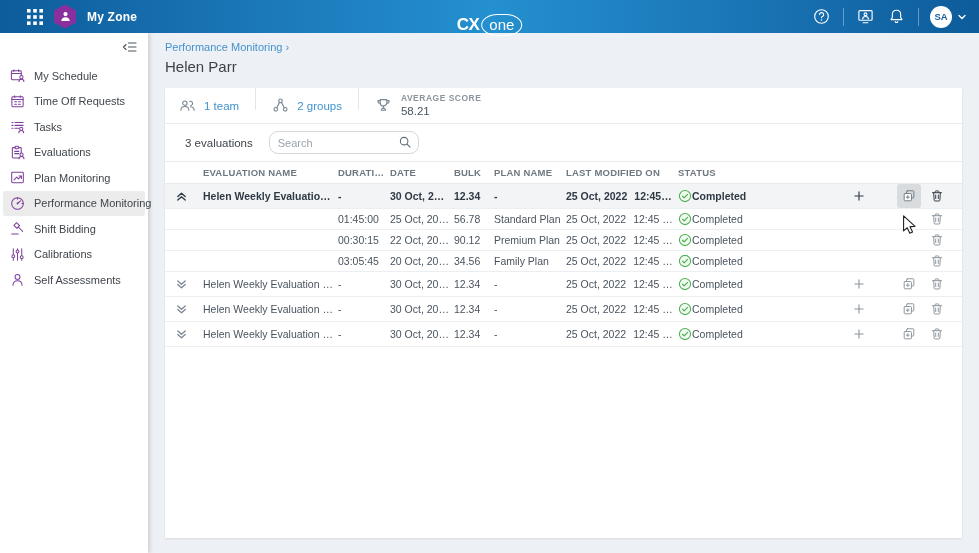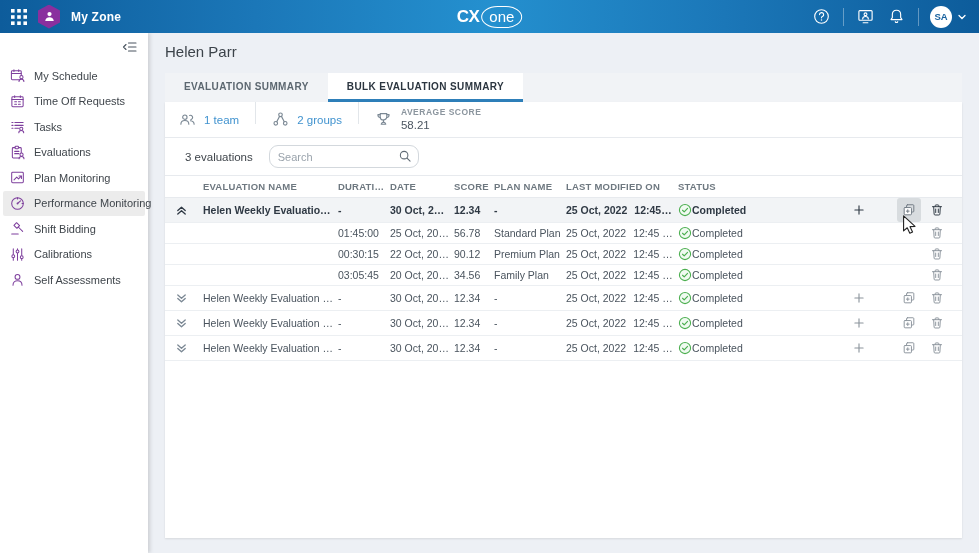--- a/index.html
+++ b/index.html
@@ -7,30 +7,31 @@
   body {
     width:979px; height:553px; overflow:hidden; position:relative;
     font-family:"Liberation Sans", sans-serif;
     background:#edf0f5; color:#3f454b;
   }
   
   .topbar {
     height:33px; display:flex; align-items:center; position:relative; z-index:5;
     background:linear-gradient(90deg,#0d5c9b 0%,#1b77b8 26%,#2490cf 50%,#1b77b8 74%,#0d5c9b 100%);
     color:#fff;
+    padding-left:16px;
   }
   .tb-left { display:flex; align-items:center; gap:11px; padding-left:11px; }
   .tb-icon { width:16px; height:16px; display:flex; cursor:pointer; }
   .hexagon {
     width:22px; height:24px; background:#8a2f9e; display:flex; align-items:center; justify-content:center;
     clip-path:polygon(50% 0,100% 25%,100% 75%,50% 100%,0 75%,0 25%);
   }
   .hexagon svg { width:13px; height:13px; }
   .tb-title { font-size:12px; font-weight:700; letter-spacing:.2px; }
-  .tb-center { position:absolute; left:50%; top:0; height:33px; transform:translateX(-50%);
+  .tb-center { position:absolute; left:50%; top:8px; height:33px; transform:translateX(-50%);
     display:flex; align-items:center; }
   .cx-cx { font-size:17px; font-weight:700; letter-spacing:-.5px; }
   .cx-one { font-size:15px; font-weight:400; border:1.5px solid #fff; border-radius:60% / 75%;
     padding:1px 7px 2px; margin-left:2px; }
   .tb-right { margin-left:auto; display:flex; align-items:center; padding-right:12px; }
   .tb-right .tb-icon { width:17px; height:17px; margin:0 7px; }
   .tb-divider { width:1px; height:18px; background:rgba(255,255,255,.35); margin:0 6px; }
   .avatar { width:22px; height:22px; border-radius:50%; background:#fff; color:#19629f;
     font-size:9.5px; font-weight:700; display:flex; align-items:center; justify-content:center; margin:0 5px; cursor:pointer;}
   .tb-chev { width:10px; height:10px; display:flex; cursor:pointer; }
@@ -267,26 +268,25 @@
               <circle cx="8" cy="5.2" r="2.6"></circle>
               <path d="M3.2 14 c0-2.9 2.1-4.6 4.8-4.6 s4.8 1.7 4.8 4.6"></path>
             </svg>
           </span>
           <span class="side-label">Self Assessments</span>
         </div>
       </nav>
   </aside>
 
   <section class="content">
+    <div class="breadcrumb">
+      <span>Performance Monitoring</span><span class="bc-sep">›</span>
+    </div>
     <h1 class="page-title">Helen Parr</h1>
 
-    <div class="tabs" id="tabs">
-        <div class="tab">EVALUATION SUMMARY</div>
-        <div class="tab active">BULK EVALUATION SUMMARY</div>
-      </div>
 
     <div class="panel">
       <div class="stats-row">
         <div class="stat">
           <span class="stat-icon">
               <svg viewBox="0 0 18 18" width="100%" height="100%" fill="none" stroke="currentColor" stroke-width="1.2" stroke-linecap="round" stroke-linejoin="round">
                 <circle cx="6.2" cy="6.5" r="2.3"></circle>
                 <path d="M2 14 c0-2.5 1.9-4 4.2-4 s4.2 1.5 4.2 4"></path>
                 <path d="M11.3 4.7 a2.3 2.3 0 1 1 1.3 4.4 M12.2 10.3 c2.1 .3 3.8 1.6 3.8 3.7"></path>
               </svg>
@@ -334,21 +334,21 @@
             </span>
         </div>
       </div>
 
       <div class="table" id="eval-table">
           <div class="thead">
             <div class="cell"></div>
             <div class="cell">EVALUATION NAME</div>
             <div class="cell">DURATION</div>
             <div class="cell">DATE</div>
-            <div class="cell">SCORE</div>
+            <div class="cell">BULK</div>
             <div class="cell">PLAN NAME</div>
             <div class="cell" style="grid-column: span 1;">LAST MODIFIED ON</div>
             <div class="cell">STATUS</div>
             <div class="cell"></div>
           </div>
           <div class="trow parent highlighted bold">
             <div class="expander cell">
               <svg viewBox="0 0 14 14" width="100%" height="100%" fill="none" stroke="currentColor" stroke-width="1.4" stroke-linecap="round" stroke-linejoin="round">
                 <path d="M3 7 L7 3.4 L11 7"></path>
                 <path d="M3 10.8 L7 7.2 L11 10.8"></path>

